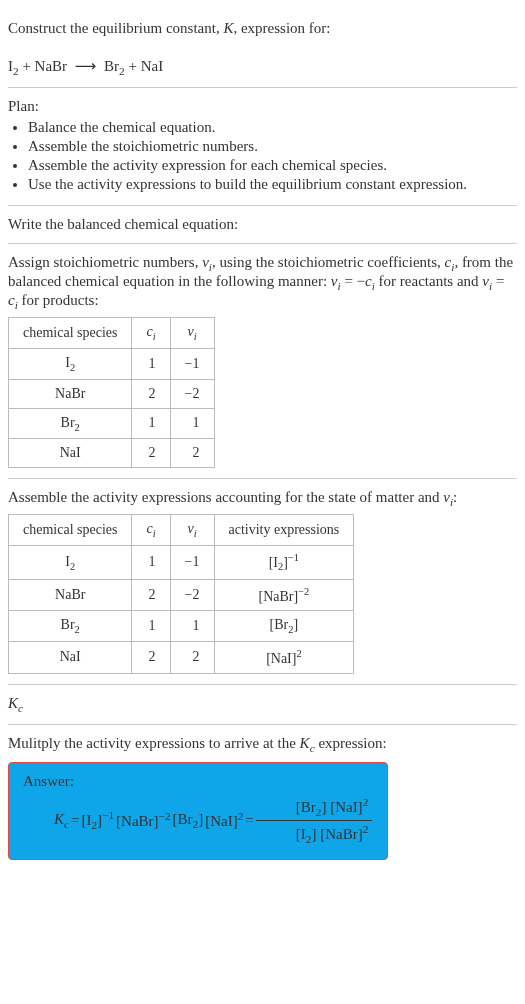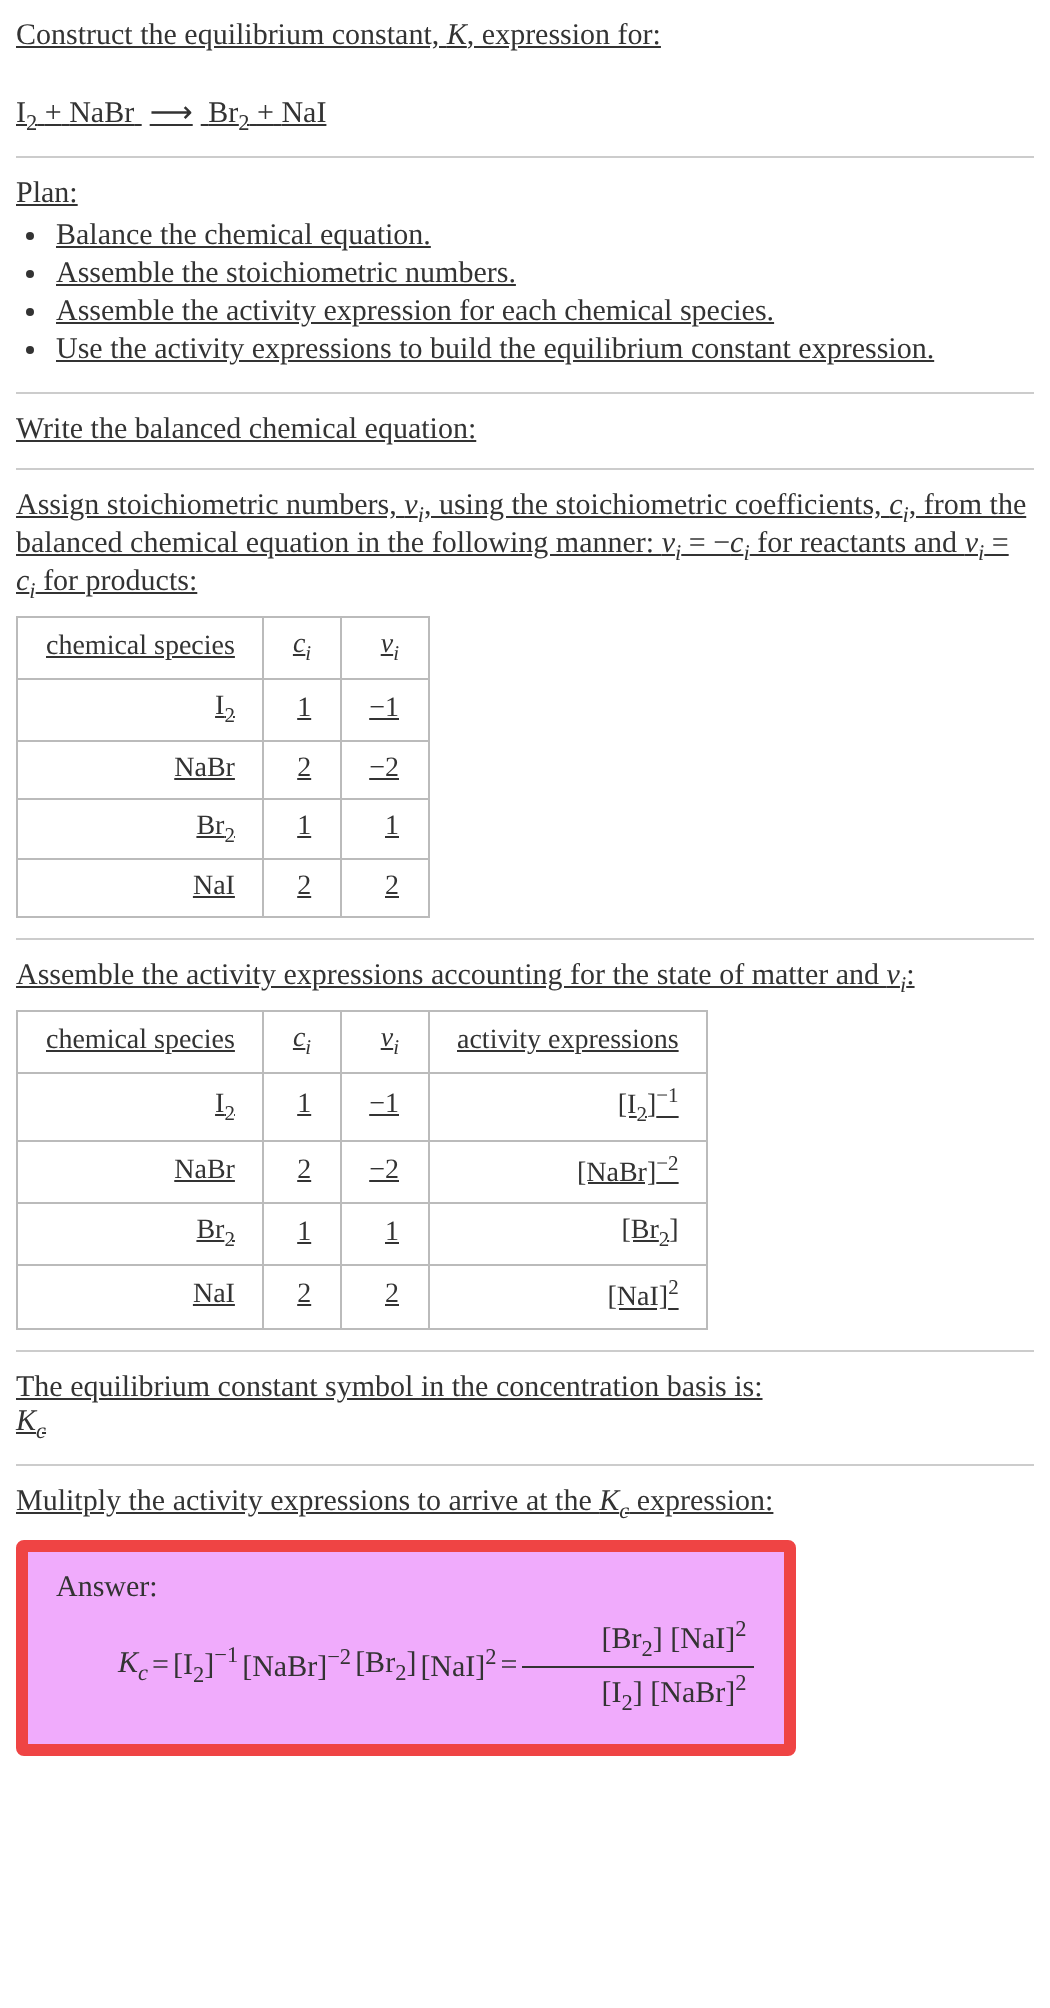--- a/index.html
+++ b/index.html
@@ -5,22 +5,21 @@
   body {
     margin: 0;
     padding: 0;
     font-family: Georgia, 'Times New Roman', serif;
     font-size: 15px;
     color: #333;
     background: #fff;
     width: 525px;
   }
   .container {
-    padding: 10px 8px 12px 8px;
-    text-decoration: underline;
+    padding: 20px 8px 12px 8px;
   }
   .block {
     margin-bottom: 6px;
   }
   hr.sep {
     border: none;
     border-top: 1px solid #ccc;
     margin: 10px 0;
   }
   .sub {
@@ -41,33 +40,33 @@
   }
   ul.plan li { margin: 2px 0; }
   table.tbl {
     border-collapse: collapse;
     margin-top: 6px;
   }
   table.tbl th, table.tbl td {
     border: 1px solid #bbb;
     padding: 6px 14px;
     font-size: 14px;
-    text-align: right;
+    text-align: center;
     vertical-align: middle;
   }
   table.tbl th {
     font-weight: normal;
     background: #fff;
   }
   table.tbl td.num {
     text-align: right;
   }
   .answer-box {
-    background: #f0abfc;
-    border: 6px solid #ef4444;
+    background: #0ea5e9;
+    border: 1px solid #ef4444;
     border-radius: 4px;
     padding: 10px 14px 14px 14px;
     margin-top: 8px;
     display: inline-block;
   }
   .frac {
     display: inline-block;
     vertical-align: middle;
     text-align: right;
     margin: 0 2px;
@@ -197,21 +196,20 @@
       <td class="num">2</td>
       <td><span>[NaI]</span><span class="sup">2</span></td>
     </tr>
   </tbody>
       </table>
 </div>
 
 <hr class="sep">
 
 <div class="block">
-  <div>The equilibrium constant symbol in the concentration basis is:</div>
   <div><span class="ital">K</span><span class="ital sub">c</span></div>
 </div>
 
 <hr class="sep">
 
 <div class="block">
   <span>Mulitply the activity expressions to arrive at the </span><span class="ital"><span>K</span><span class="sub">c</span></span><span> expression:</span>
 
   <div class="answer-box">
     <div>Answer:</div>

